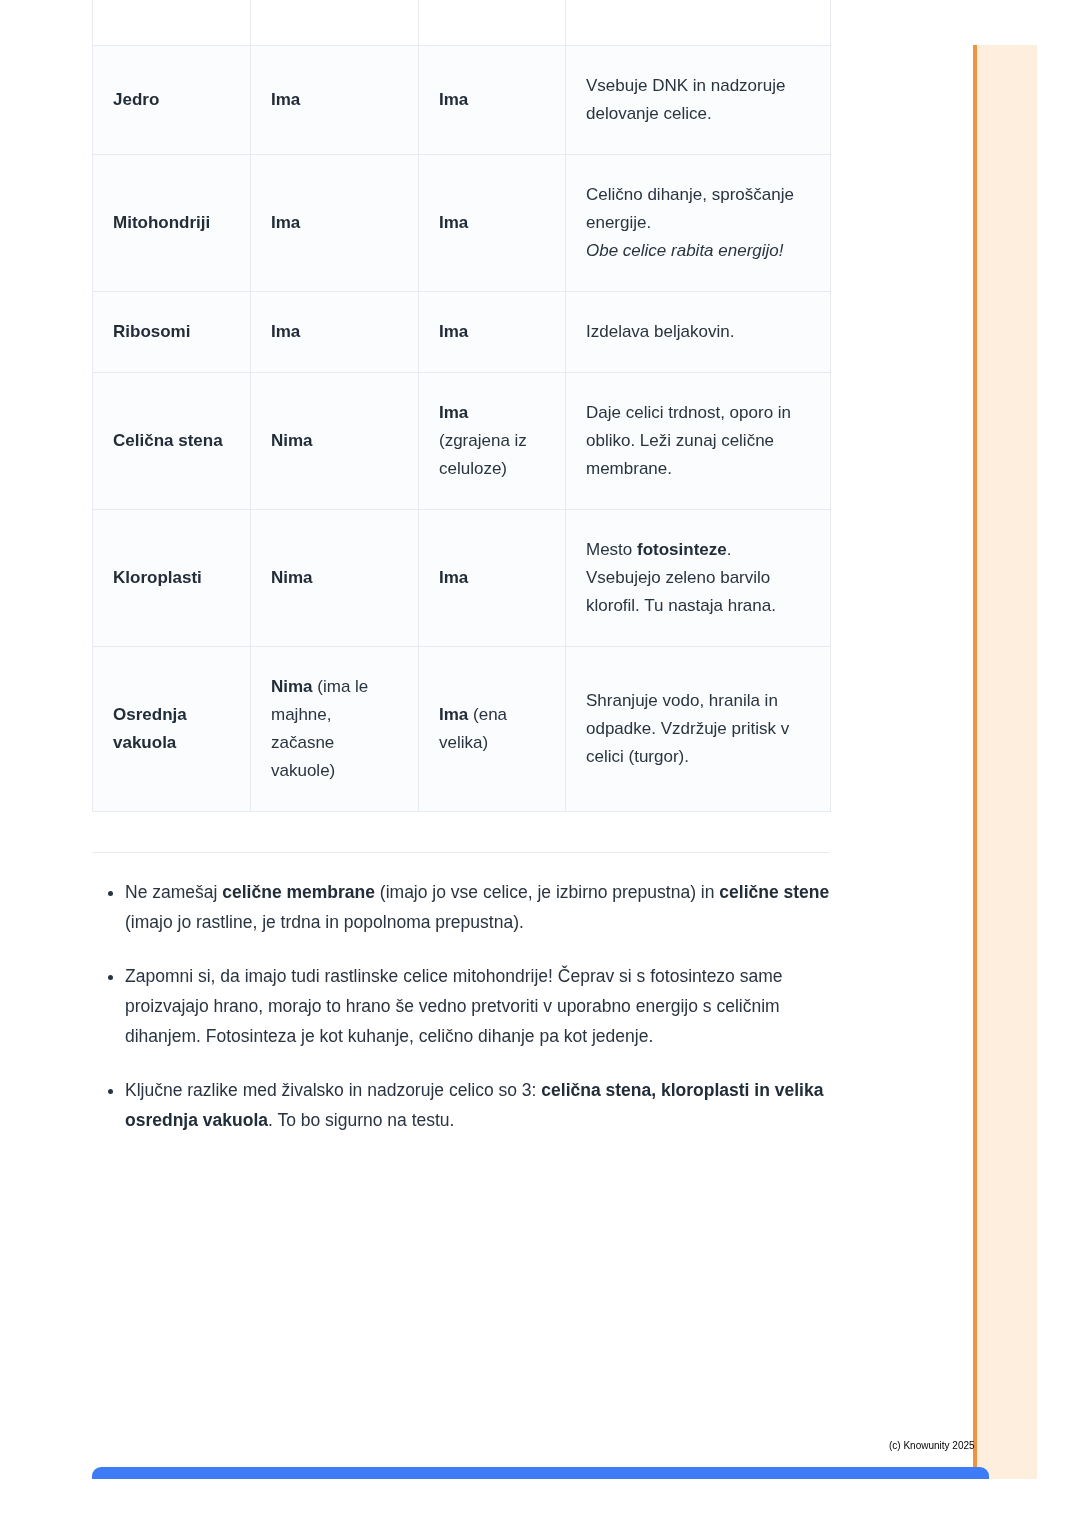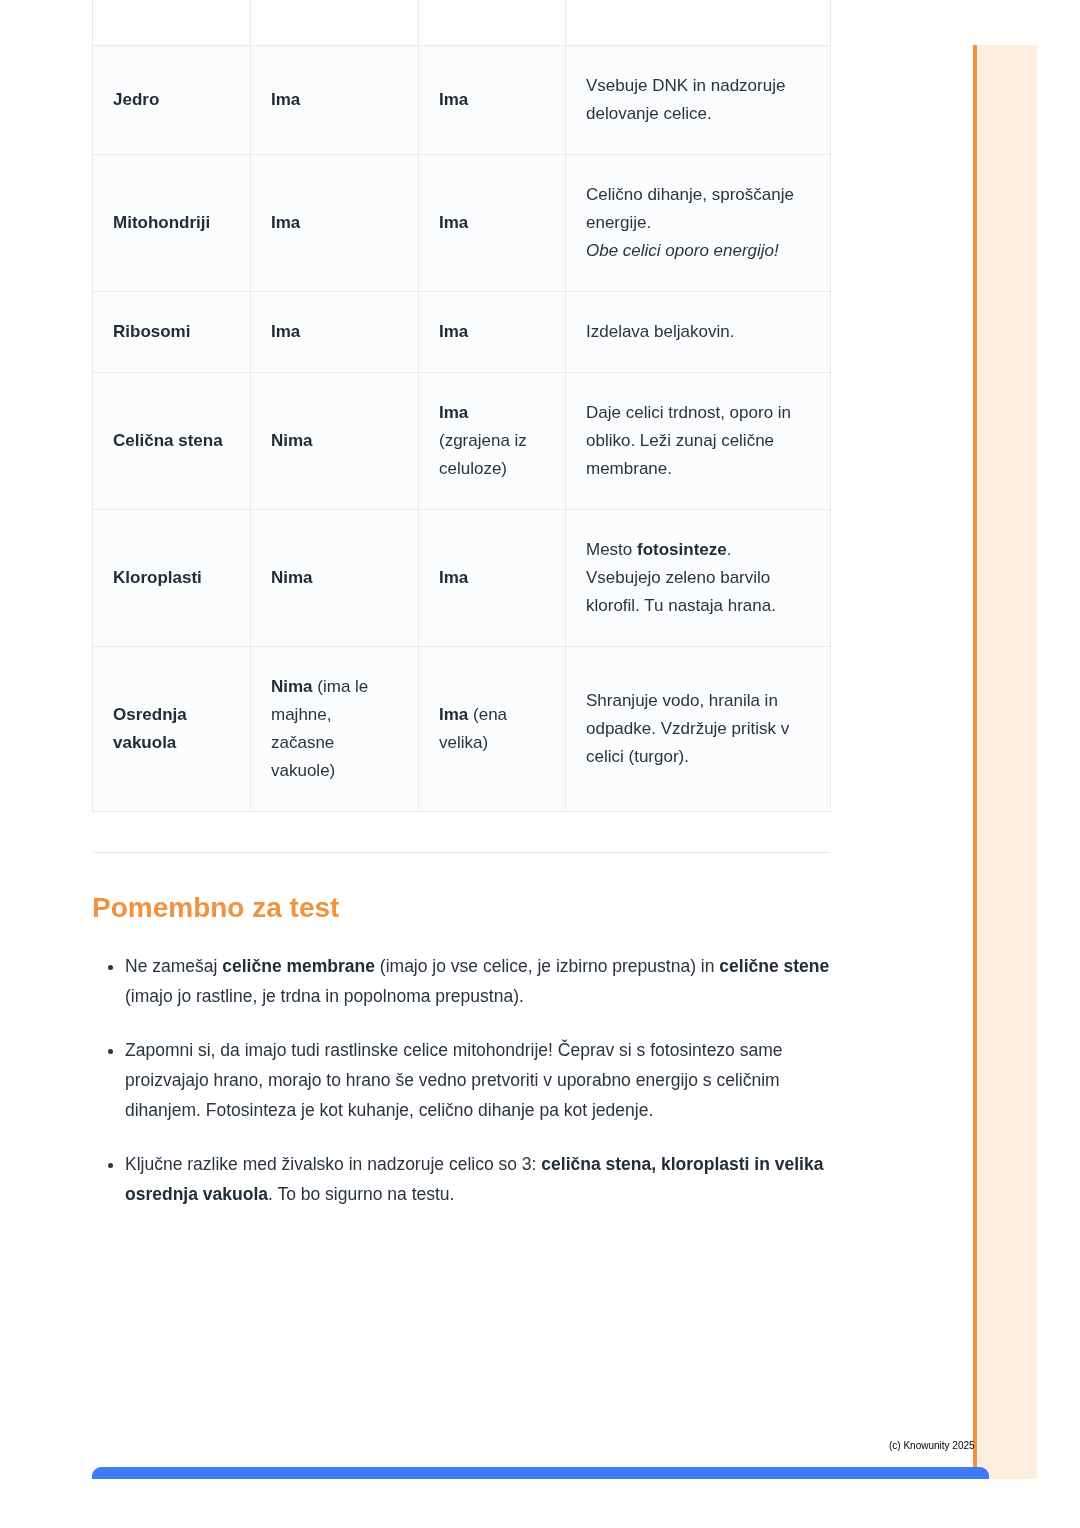--- a/index.html
+++ b/index.html
@@ -124,21 +124,21 @@
           <td><strong>Ima</strong></td>
           <td><strong>Ima</strong></td>
           <td><span>Vsebuje DNK in nadzoruje delovanje celice.</span></td>
         </tr>
 
 
         <tr>
           <td><strong>Mitohondriji</strong></td>
           <td><strong>Ima</strong></td>
           <td><strong>Ima</strong></td>
-          <td><span>Celično dihanje, sproščanje energije.</span><em class="blk">Obe celici oporo energijo!</em></td>
+          <td><span>Celično dihanje, sproščanje energije.</span><em class="blk">Obe celice rabita energijo!</em></td>
         </tr>
 
         <tr>
           <td><strong>Ribosomi</strong></td>
           <td><strong>Ima</strong></td>
           <td><strong>Ima</strong></td>
           <td><span>Izdelava beljakovin.</span></td>
         </tr>
 
         <tr>
@@ -160,21 +160,20 @@
           <td><strong>Nima</strong><span> (ima le majhne, začasne vakuole)</span></td>
           <td><strong>Ima</strong><span> (ena velika)</span></td>
           <td><span>Shranjuje vodo, hranila in odpadke. Vzdržuje pritisk v celici (turgor).</span></td>
         </tr>
 
       </tbody>
     </table>
 
     <hr class="divider">
 
-    <h2 class="section-title">Pomembno za test</h2>
 
     <ul class="notes">
       <li><span>Ne zamešaj </span><strong>celične membrane</strong><span> (imajo jo vse celice, je izbirno prepustna) in </span><strong>celične stene</strong><span> (imajo jo rastline, je trdna in popolnoma prepustna).</span></li>
       <li><span>Zapomni si, da imajo tudi rastlinske celice mitohondrije! Čeprav si s fotosintezo same proizvajajo hrano, morajo to hrano še vedno pretvoriti v uporabno energijo s celičnim dihanjem. Fotosinteza je kot kuhanje, celično dihanje pa kot jedenje.</span></li>
       <li><span>Ključne razlike med živalsko in nadzoruje celico so 3: </span><strong>celična stena, kloroplasti in velika osrednja vakuola</strong><span>. To bo sigurno na testu.</span></li>
     </ul>
 
   </div>
 
   <div class="side-stripe"></div>

